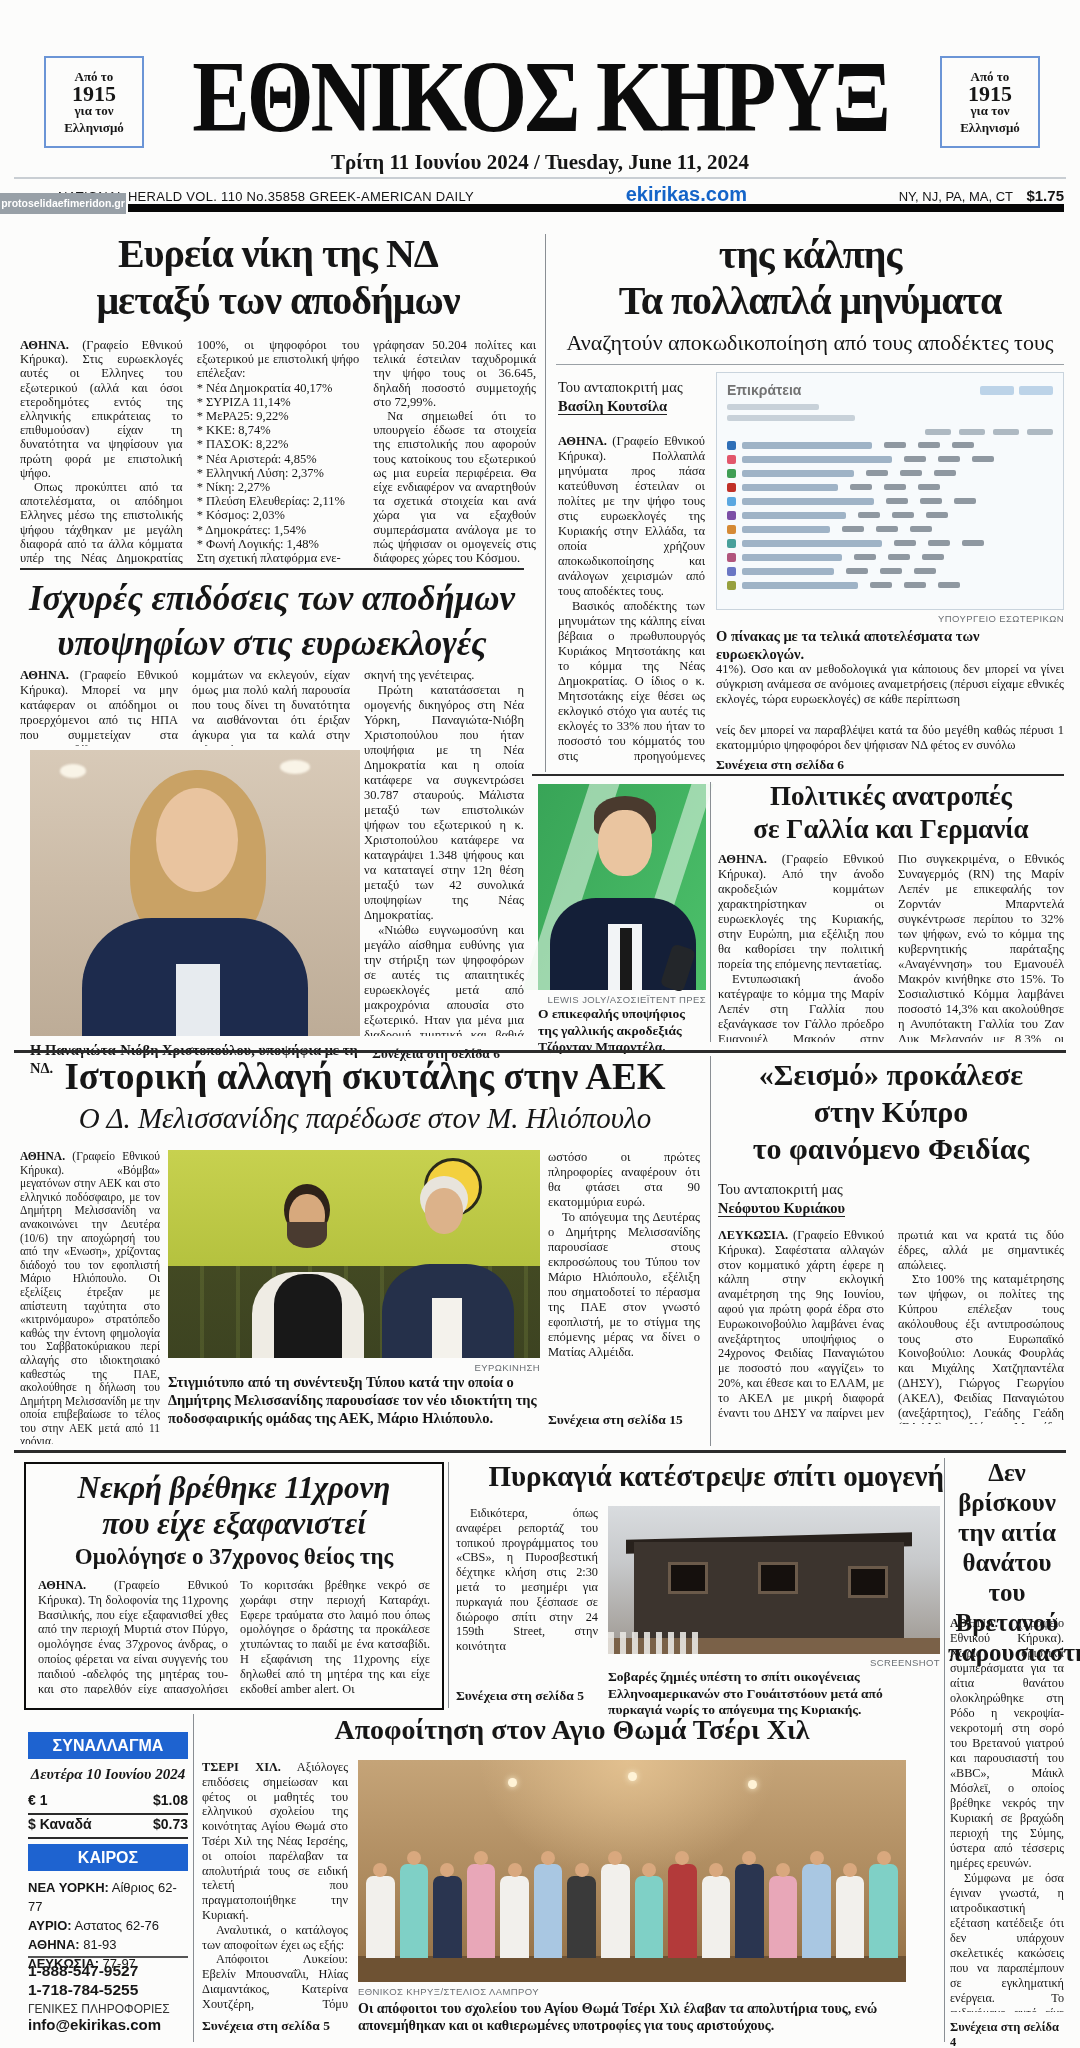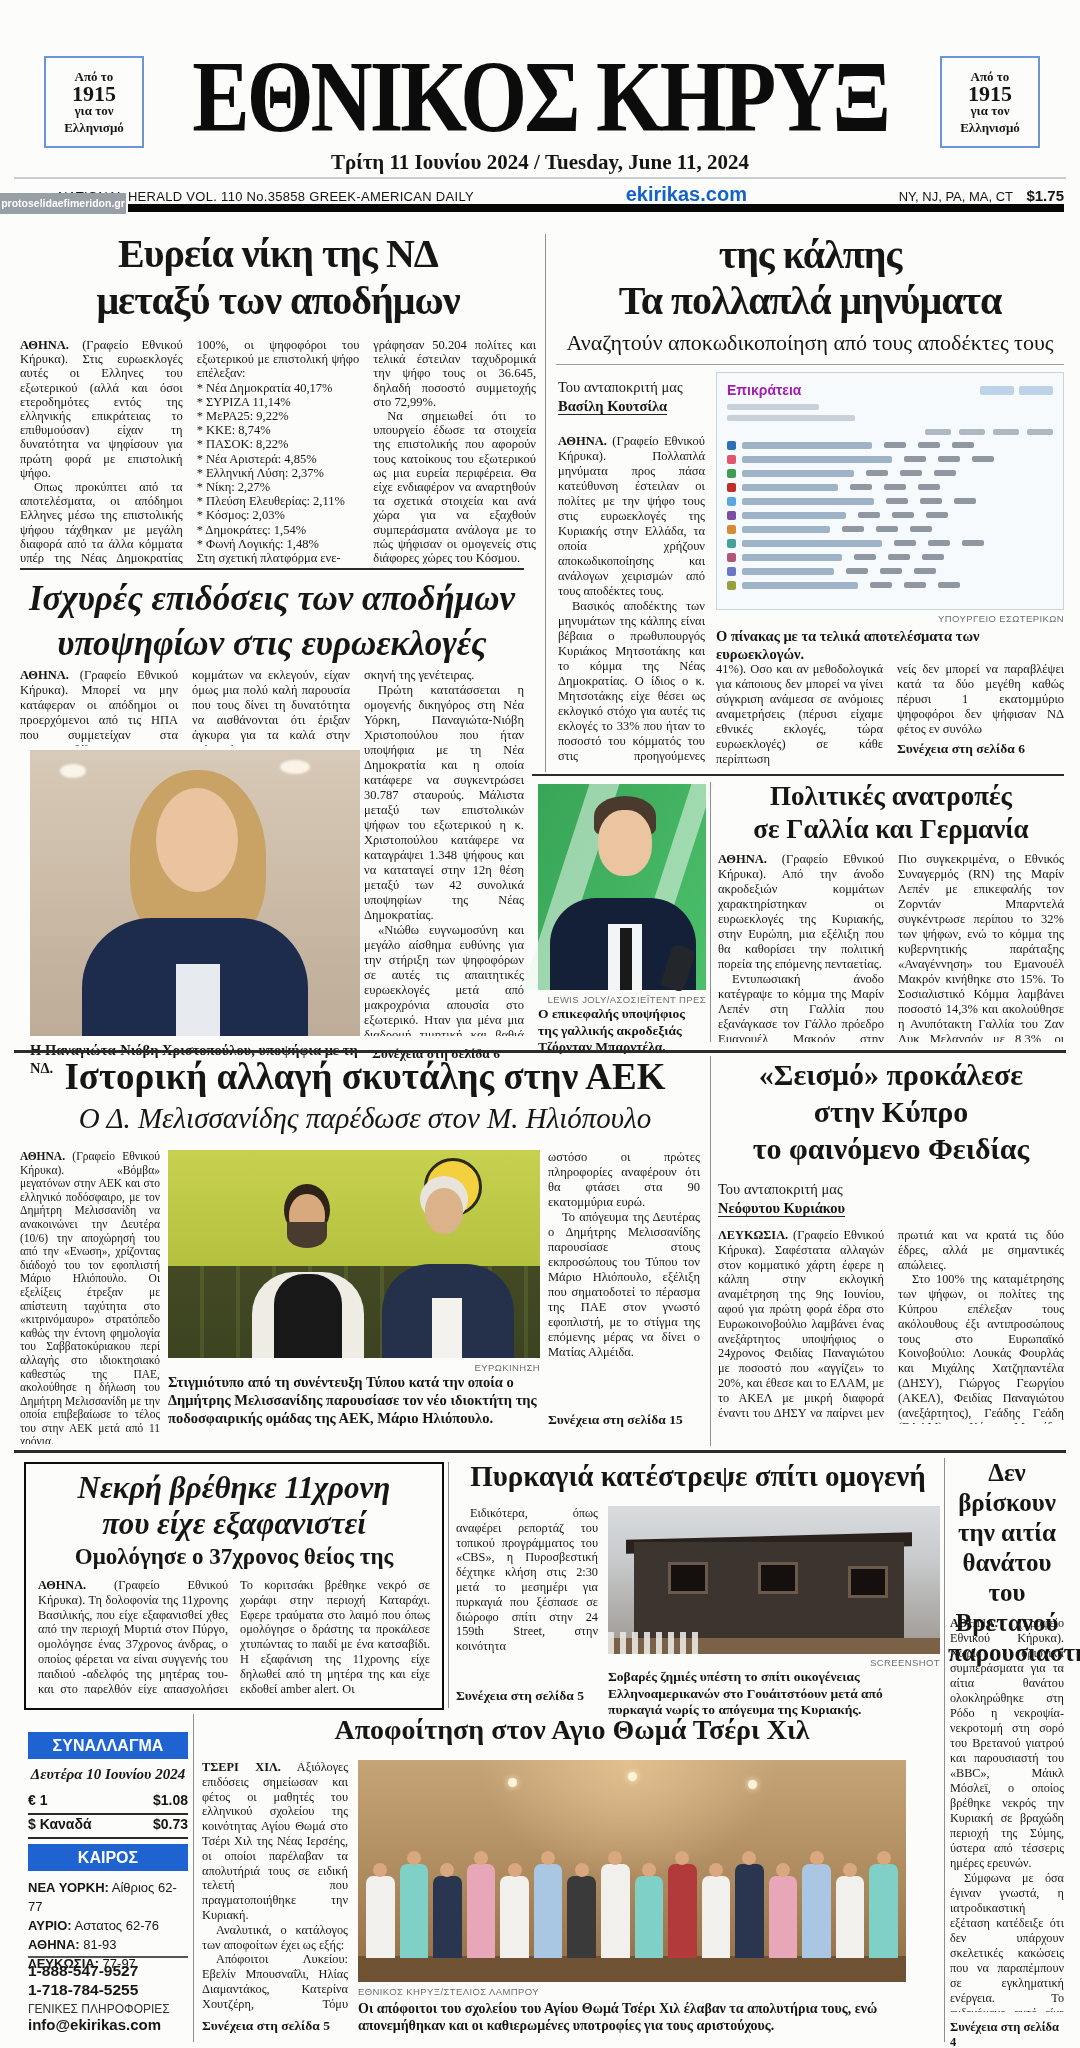--- a/index.html
+++ b/index.html
@@ -44,37 +44,37 @@
 
   
   .a2-h{top:232px;left:556px;width:508px;text-align:center;font-weight:bold;font-size:40px;line-height:46px;letter-spacing:-1px;}
   .a2-sub{top:330px;left:556px;width:508px;text-align:center;font-size:22px;}
   .a2-subrule{top:364px;left:556px;width:508px;height:1px;background:#9aa0a5;}
   .a2-byline{top:378px;left:558px;font-size:14.5px;line-height:19px;}
   .a2-byline .nm{font-weight:bold;border-bottom:1.5px solid #222;}
   .a2-col{top:434px;left:558px;width:147px;height:332px;font-size:12.5px;line-height:15px;}
   .panel{top:372px;left:716px;width:348px;height:238px;background:#f7fafc;border:1px solid #c9d4dd;box-sizing:border-box;padding:8px 10px;}
   .p-head{display:flex;justify-content:space-between;align-items:center;}
-  .p-title{font-family:"Liberation Sans",sans-serif;font-weight:bold;font-size:14px;color:#a21caf;}
+  .p-title{font-family:"Liberation Sans",sans-serif;font-weight:bold;font-size:14px;color:#737373;}
   .p-chip{width:34px;height:9px;border-radius:2px;background:#bcd3e8;display:inline-block;margin-left:5px;}
   .p-sub{height:6px;background:#c8d1d9;border-radius:2px;margin-top:5px;}
   .p-colhead{display:flex;justify-content:flex-end;gap:8px;margin:8px 0 5px;}
   .p-colhead i{width:26px;height:6px;background:#aeb9c2;border-radius:2px;}
   .prow{display:flex;align-items:center;gap:6px;height:10px;margin-bottom:4px;}
   .pic{width:9px;height:9px;border-radius:2px;flex:none;}
   .rb{height:7px;background:#9fb3c6;border-radius:2px;flex:none;}
   .rn{width:22px;height:6px;background:#8f98a1;border-radius:2px;flex:none;margin-left:6px;}
   .r1 .pic{background:#2f6fb7}.r2p .pic{background:#e2566b}.r3 .pic{background:#3f9e55}.r4 .pic{background:#c03028}
   .r5 .pic{background:#5aa7e0}.r6 .pic{background:#7b4fa6}.r7 .pic{background:#d58a35}.r8 .pic{background:#48a09b}
   .r9 .pic{background:#b1557d}.r10 .pic{background:#6a77c4}.r11 .pic{background:#96a03f}
   .r1 .rb{width:130px}.r2p .rb{width:150px}.r3 .rb{width:112px}.r4 .rb{width:96px}.r5 .rb{width:132px}
   .r6 .rb{width:104px}.r7 .rb{width:88px}.r8 .rb{width:140px}.r9 .rb{width:100px}.r10 .rb{width:92px}.r11 .rb{width:116px}
   .p-credit{top:613px;left:716px;width:348px;}
   .p-caption{top:628px;left:716px;width:348px;font-size:14.5px;}
-  .a2-cols2{top:662px;left:716px;width:348px;height:108px;display:flex;gap:14px;}
+  .a2-cols2{top:662px;left:716px;width:348px;height:108px;display:flex;gap:14px;flex-direction:column;}
   .a2-cols2 .col{flex:1;font-size:12.5px;line-height:15px;}
 
   
   .a3-h{top:576px;left:20px;width:504px;text-align:center;font-weight:bold;font-style:italic;font-size:35px;line-height:45px;}
   .a3-col{font-size:12.5px;line-height:15px;}
   .a3-c1{top:668px;left:20px;width:158px;height:78px;}
   .a3-c2{top:668px;left:192px;width:158px;height:78px;}
   .a3-c3{top:668px;left:364px;width:160px;height:368px;}
   .photo-woman{top:750px;left:30px;width:330px;height:286px;background:linear-gradient(180deg,#d8cab8 0%,#ccbca8 45%,#bdac97 100%);}
   .pw-light{position:absolute;border-radius:50%;background:rgba(255,252,240,.85);filter:blur(1px);}
@@ -137,21 +137,21 @@
   .r4l{top:1450px;left:14px;width:1052px;height:3px;}
 
   
   .gbox{top:1462px;left:24px;width:420px;height:248px;border:2.5px solid #0c0c0c;box-sizing:border-box;padding:6px 12px;}
   .g-h{text-align:center;font-weight:bold;font-style:italic;font-size:31px;line-height:36px;}
   .g-sub{text-align:center;font-weight:bold;font-size:23px;line-height:30px;}
   .g-cols{display:flex;gap:12px;height:116px;margin-top:6px;}
   .g-cols .col{flex:1;font-size:12.3px;line-height:14.8px;}
   .v6{left:448px;top:1462px;height:246px;}
 
-  .fire-h{top:1460px;left:452px;width:492px;text-align:center;font-weight:bold;font-size:29px;}
+  .fire-h{top:1460px;left:452px;width:492px;text-align:right;font-weight:bold;font-size:29px;}
   .fire-col{top:1506px;left:456px;width:142px;height:174px;font-size:12.3px;line-height:14.8px;}
   .fire-cont{top:1684px;left:456px;width:142px;}
   .photo-fire{top:1506px;left:608px;width:332px;height:148px;background:linear-gradient(180deg,#d9dcdf 0%,#c7c9cb 38%,#9d9790 100%);}
   .pf-house{position:absolute;left:26px;right:36px;bottom:16px;height:96px;background:#3c342e;}
   .pf-roof{position:absolute;left:18px;right:28px;bottom:104px;height:14px;background:#28211c;transform:skewY(-1.5deg);}
   .pf-win{position:absolute;width:34px;height:26px;background:#15100d;border:3px solid #6b5a4a;}
   .pf-debris{position:absolute;left:0;right:0;bottom:0;height:16px;background:#7a6148;}
   .pf-fence{position:absolute;left:0;bottom:0;width:96px;height:22px;
       background:repeating-linear-gradient(90deg,#e8e6e2 0 6px,rgba(0,0,0,0) 6px 12px);opacity:.9;}
   .fire-credit{top:1657px;left:608px;width:332px;}

